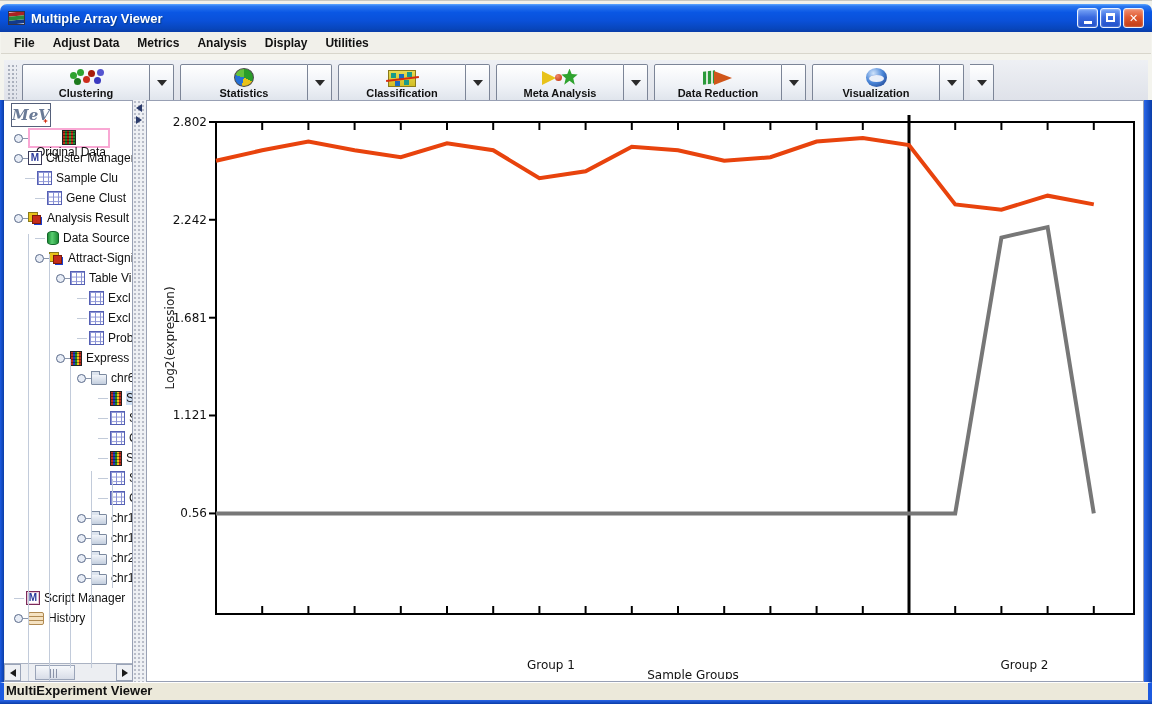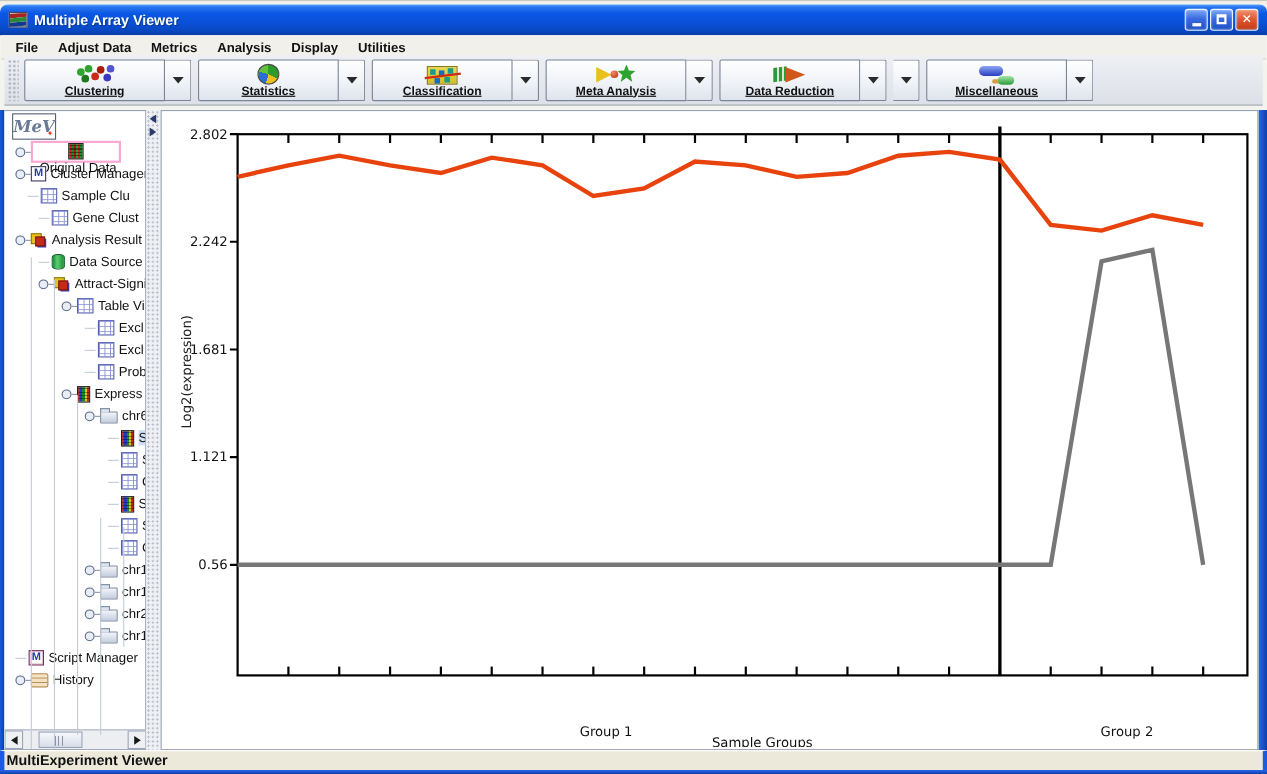--- a/index.html
+++ b/index.html
@@ -26,23 +26,23 @@
     box-shadow:inset 0 0 2px rgba(255,255,255,.6); cursor:default; }
   .win-btn.close { background:linear-gradient(180deg,#f09072 0%,#e05a30 45%,#c03a14 100%); }
   .win-btn .glyph-min { display:block; width:8px; height:3px; background:#fff; margin:12px auto 0; }
   .win-btn .glyph-max { display:block; width:9px; height:9px; border:2px solid #fff; border-top-width:3px; margin:4px auto 0; }
 
   #menubar { position:absolute; left:1px; top:32px; width:1150px; height:22px;
     background:#f1f0ea; border-bottom:1px solid #d8d6cc; display:flex; align-items:center; padding-left:4px; }
   .menu-item { font-size:12px; font-weight:bold; color:#111; padding:3px 9px; }
 
   
-  #toolbar { position:absolute; left:4px; top:50px; width:1144px; height:46px;
+  #toolbar { position:absolute; left:4px; top:60px; width:1144px; height:46px;
     background:linear-gradient(180deg,#eef0f4,#dde0e8); border-bottom:1px solid #9aa0ad;
-    display:flex; align-items:center;text-decoration:underline; }
+    display:flex; align-items:center; }
   #toolbar-handle { width:10px; height:38px; margin:0 5px 0 3px;
     background-image:radial-gradient(#aab0bd 1px,transparent 1.2px); background-size:4px 4px; }
   .tool-group { display:flex; margin-right:6px; }
   .tool-btn { width:128px; height:38px; border:1px solid #7c8597; border-radius:2px 0 0 2px;
     background:linear-gradient(180deg,#ffffff,#eef1f6 60%,#dfe4ec); display:flex; flex-direction:column;
     align-items:center; justify-content:flex-start; padding-top:2px; cursor:default; }
   .tool-btn .tlabel { font-size:11px; font-weight:bold; color:#111; margin-top:auto; margin-bottom:2px; white-space:nowrap; }
   .drop-btn { width:24px; height:38px; border:1px solid #7c8597; border-left:none; border-radius:0 2px 2px 0;
     background:linear-gradient(180deg,#ffffff,#eef1f6 60%,#dfe4ec); display:flex; align-items:center; justify-content:center; cursor:default; }
   .drop-tri { width:0; height:0; border:5px solid transparent; border-top:6px solid #2a2a2a; margin-top:5px; }
@@ -243,29 +243,29 @@
       <div class="tool-group">
         <button class="tool-btn">
           <span class="ticon ti-datareduction"></span>
           <span class="tlabel">Data Reduction</span>
         </button>
         <button class="drop-btn">
           <span class="drop-tri"></span>
         </button>
       </div>
       <div class="tool-group">
-        <button class="drop-btn">
-          <span class="drop-tri"></span>
-        </button>
-      </div>
-      <div class="tool-group">
-        <button class="tool-btn">
-          <span class="ticon ti-misc"></span>
-          <span class="tlabel">Miscellaneous</span>
-        </button>
+        <button class="tool-btn">
+          <span class="ticon ti-visualization"></span>
+          <span class="tlabel">Visualization</span>
+        </button>
+        <button class="drop-btn">
+          <span class="drop-tri"></span>
+        </button>
+      </div>
+      <div class="tool-group">
         <button class="drop-btn">
           <span class="drop-tri"></span>
         </button>
       </div>
     </div>
 
   <div id="content">
     <div class="win-edge-left"></div>
 
     <div id="tree-panel">

